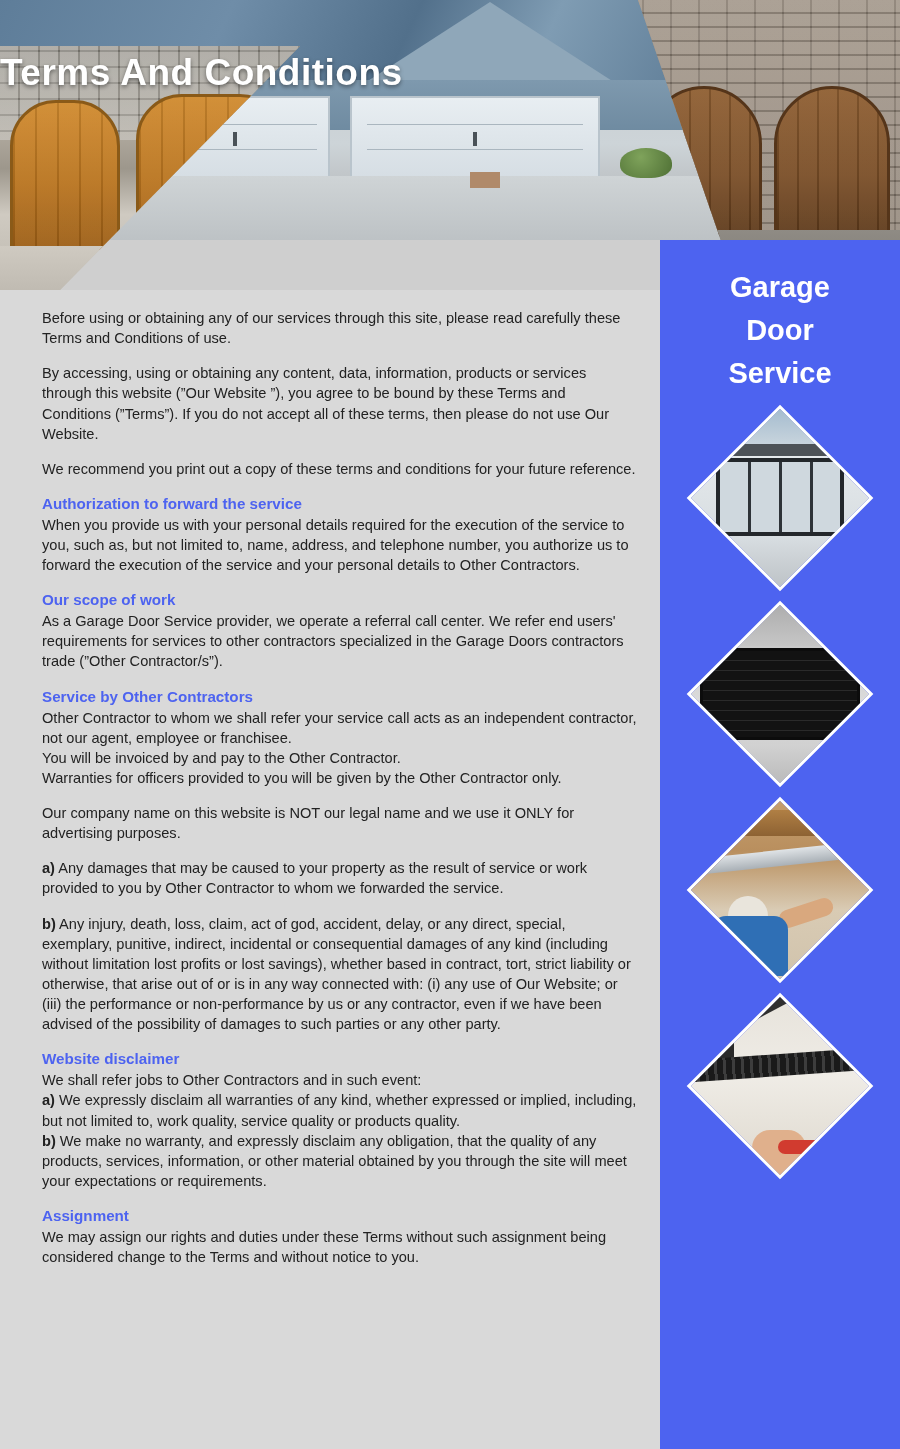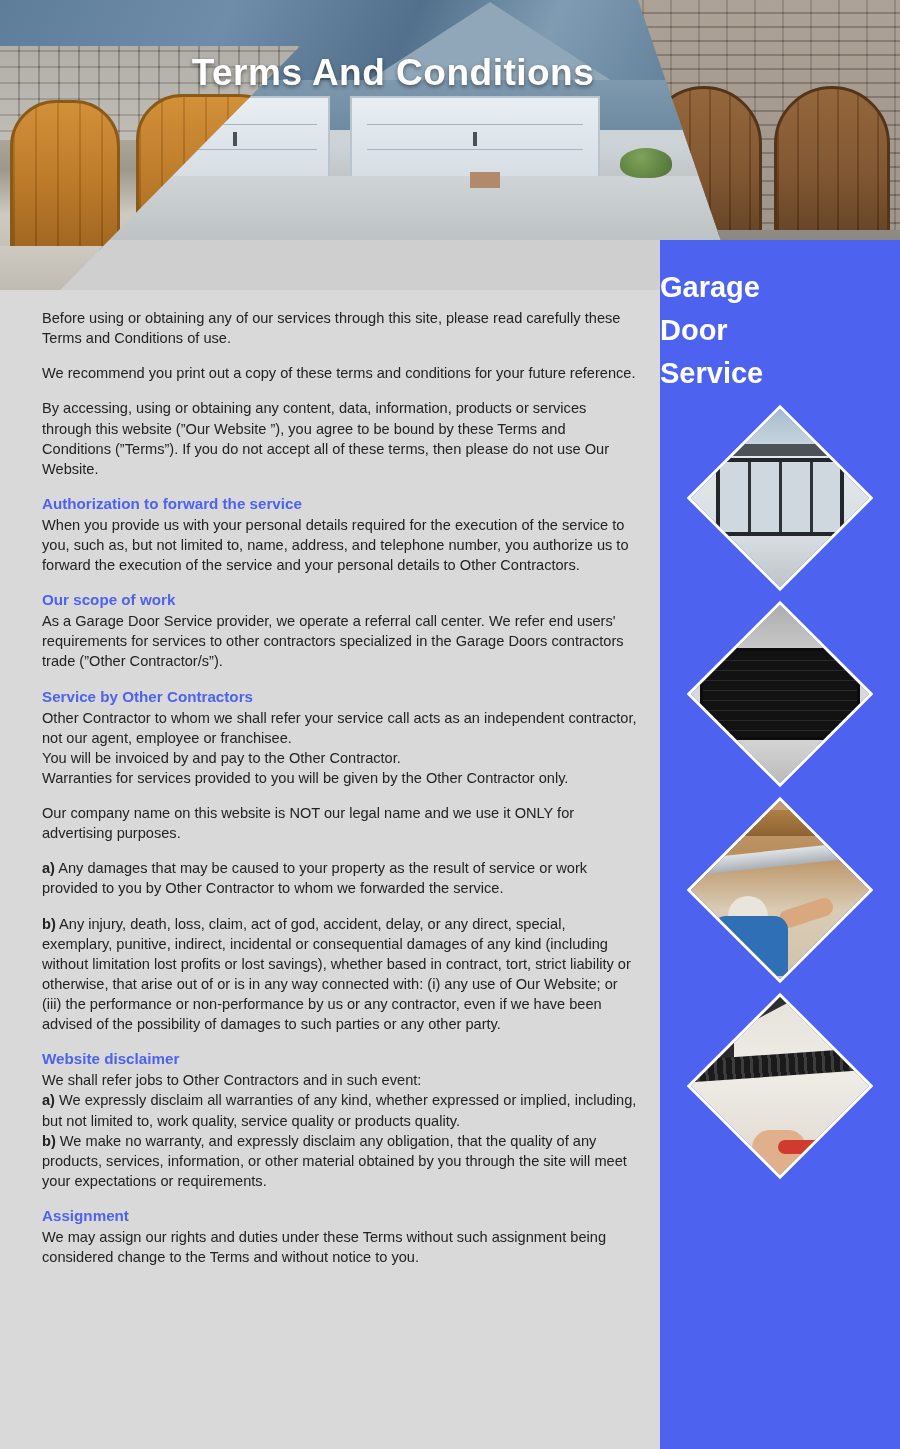--- a/index.html
+++ b/index.html
@@ -164,43 +164,42 @@
   .hr-ground {
     position: absolute; bottom: 0; left: 0; width: 340px; height: 60px;
     background: linear-gradient(to bottom,#8f8b84,#7b7873);
   }
 
   .hero-title {
     position: absolute;
     top: 52px;
     left: 0;
     width: 752px;
-    text-align: center;
+    text-align: left;
     font-size: 37px;
     font-weight: bold;
     color: #ffffff;
     letter-spacing: .5px;
     text-shadow: 0 2px 4px rgba(0,0,0,.45);
     z-index: 5;
-    padding-left: 17px;
   }
 
   
   .sidebar {
     position: absolute;
     top: 240px;
     right: 0;
     width: 240px;
     height: 1209px;
     background: #4d63f0;
     overflow: hidden;
   }
   .sidebar-title {
     margin-top: 26px;
-    text-align: left;
+    text-align: center;
     color: #fff;
     font-size: 29px;
     font-weight: bold;
     line-height: 1.48;
   }
   .diamond-wrap {
     width: 186px;
     height: 186px;
     margin: 10px auto 0 auto;
     position: relative;
@@ -373,38 +372,38 @@
         <span class="hand"></span>
         <span class="tool"></span>
       </div>
     </div>
   </div>
 </aside>
 
 <main class="content">
 
   <p>Before using or obtaining any of our services through this site, please read carefully these Terms and Conditions of use.</p>
+  <p>By accessing, using or obtaining any content, data, information, products or services through this website (”Our Website ”), you agree to be bound by these Terms and Conditions (”Terms”). If you do not accept all of these terms, then please do not use Our Website.</p>
   <p>We recommend you print out a copy of these terms and conditions for your future reference.</p>
-  <p>By accessing, using or obtaining any content, data, information, products or services through this website (”Our Website ”), you agree to be bound by these Terms and Conditions (”Terms”). If you do not accept all of these terms, then please do not use Our Website.</p>
 
   <div class="block">
     <p class="heading">Authorization to forward the service</p>
     <p>When you provide us with your personal details required for the execution of the service to you, such as, but not limited to, name, address, and telephone number, you authorize us to forward the execution of the service and your personal details to Other Contractors.</p>
   </div>
 
   <div class="block">
     <p class="heading">Our scope of work</p>
     <p>As a Garage Door Service provider, we operate a referral call center. We refer end users' requirements for services to other contractors specialized in the Garage Doors contractors trade (”Other Contractor/s”).</p>
   </div>
 
   <div class="block">
     <p class="heading">Service by Other Contractors</p>
     <p>Other Contractor to whom we shall refer your service call acts as an independent contractor, not our agent, employee or franchisee.</p>
     <p>You will be invoiced by and pay to the Other Contractor.</p>
-    <p>Warranties for services provided to you will be given by the Other Contractor only.</p>
+    <p>Warranties for officers provided to you will be given by the Other Contractor only.</p>
   </div>
 
   <p>Our company name on this website is NOT our legal name and we use it ONLY for advertising purposes.</p>
 
 
   <p><b>a)</b> <span>Any damages that may be caused to your property as the result of service or work provided to you by Other Contractor to whom we forwarded the service.</span></p>
 
   <p><b>b)</b> <span>Any injury, death, loss, claim, act of god, accident, delay, or any direct, special, exemplary, punitive, indirect, incidental or consequential damages of any kind (including without limitation lost profits or lost savings), whether based in contract, tort, strict liability or otherwise, that arise out of or is in any way connected with: (i) any use of Our Website; or (iii) the performance or non-performance by us or any contractor, even if we have been advised of the possibility of damages to such parties or any other party.</span></p>
 
   <div class="block">

